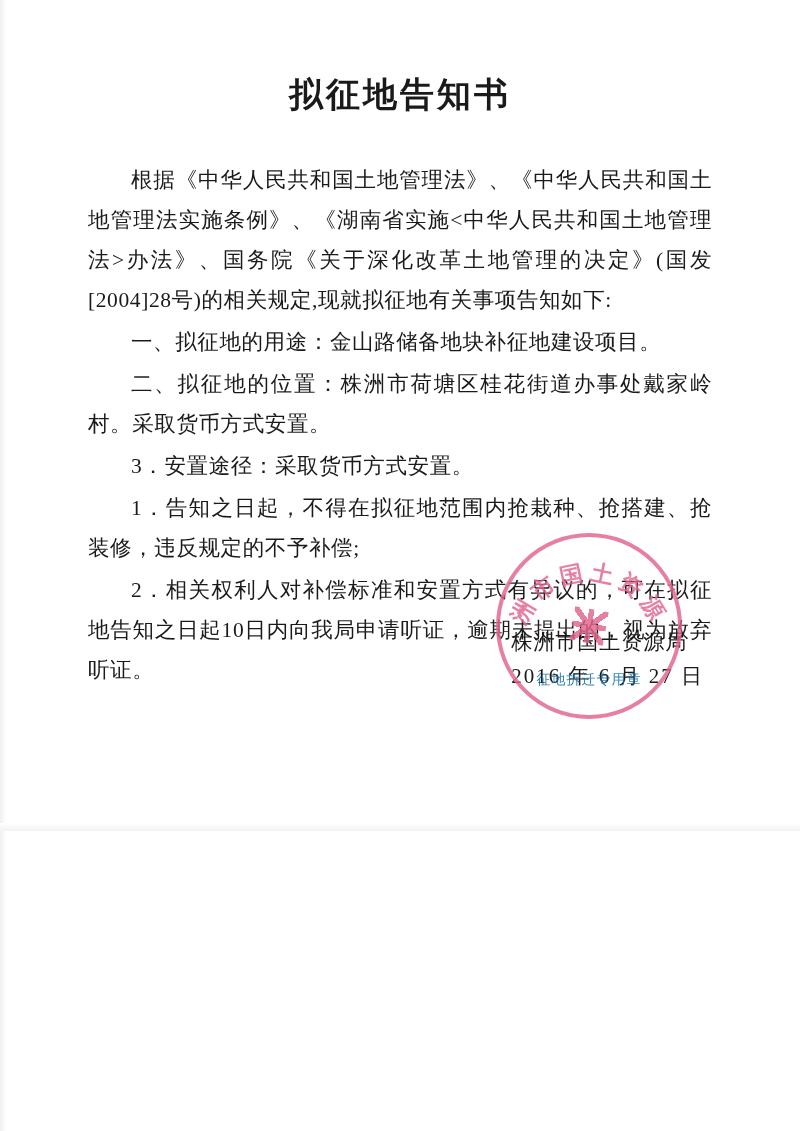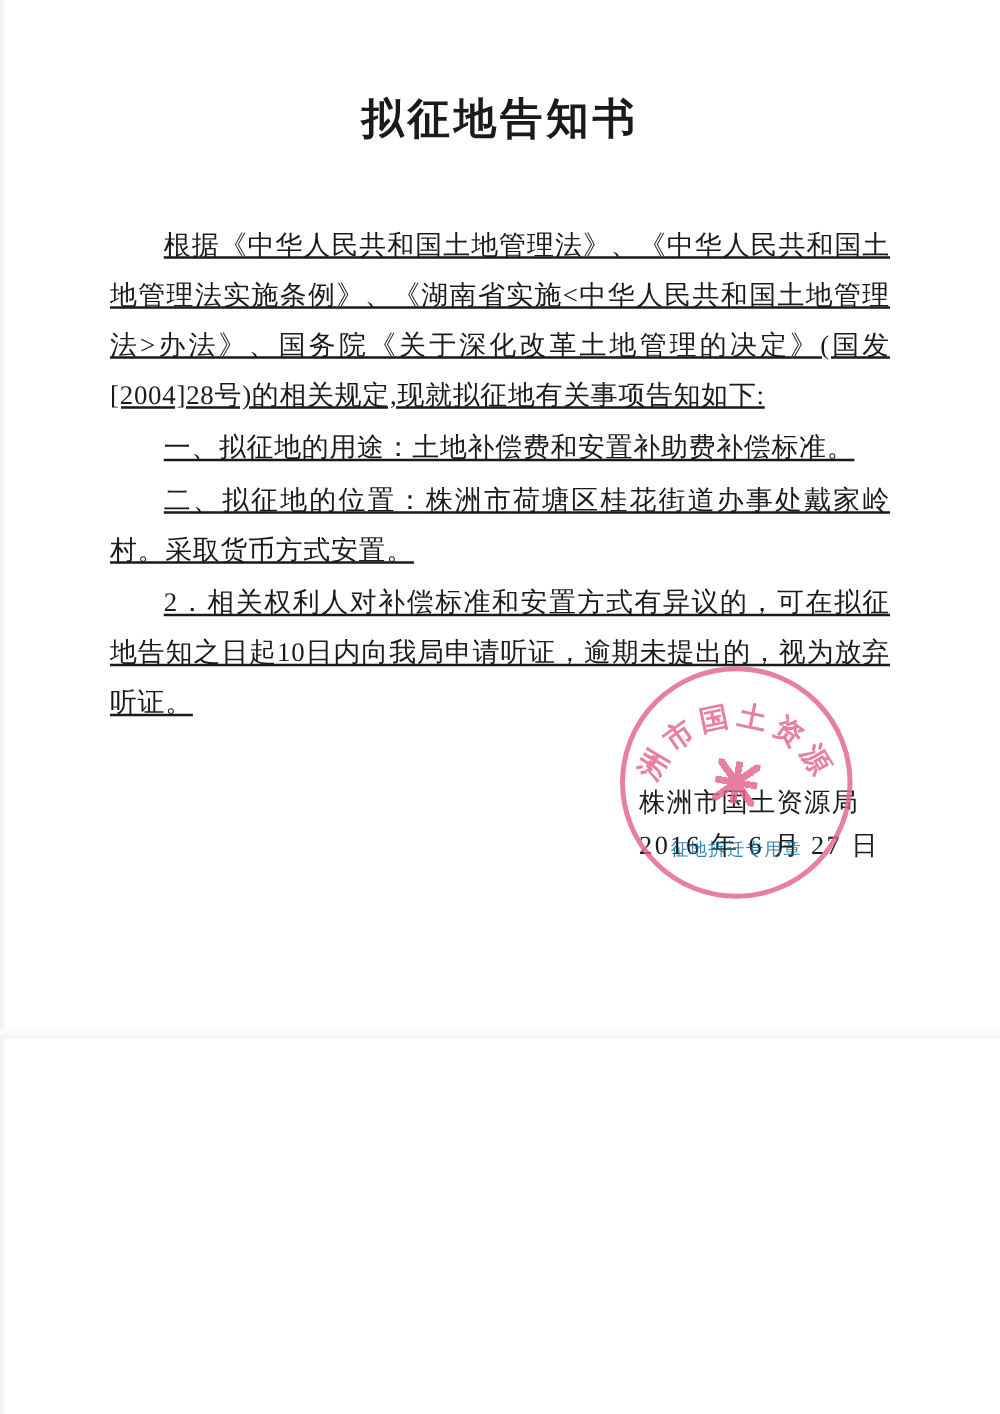--- a/index.html
+++ b/index.html
@@ -25,24 +25,23 @@
   .doc-title {
     text-align: center;
     font-size: 34px;
     font-weight: bold;
     letter-spacing: 3px;
     margin: 0;
     padding-top: 72px;
     font-family: "Liberation Sans", "DejaVu Sans", sans-serif;
   }
   .body-block {
-    margin: 16px auto;
+    margin: 0 auto;
     width: 624px;
     padding-top: 42px;
-    text-decoration: underline;
   }
   .para {
     font-size: 21.5px;
     line-height: 40px;
     text-align: justify;
     text-justify: inter-ideograph;
     margin: 0 0 2px 0;
     text-indent: 2em;
     letter-spacing: 0.6px;
     font-family: "Liberation Serif", "DejaVu Serif", serif;
@@ -136,22 +135,24 @@
 <body>
 
 <div class="page">
 
   <div class="scan-edge-left"></div>
 
   <h1 class="doc-title">拟征地告知书</h1>
 
   <div class="body-block">
     <p class="para">根据《中华人民共和国土地管理法》、《中华人民共和国土地管理法实施条例》、《湖南省实施&lt;中华人民共和国土地管理法&gt;办法》、国务院《关于深化改革土地管理的决定》(国发[2004]28号)的相关规定,现就拟征地有关事项告知如下:</p>
-    <p class="para">一、拟征地的用途：土地补偿费和安置补助费补偿标准。</p>
+    <p class="para">一、拟征地的用途：金山路储备地块补征地建设项目。</p>
     <p class="para">二、拟征地的位置：株洲市荷塘区桂花街道办事处戴家岭村。采取货币方式安置。</p>
+    <p class="para">3．安置途径：采取货币方式安置。</p>
+    <p class="para">1．告知之日起，不得在拟征地范围内抢栽种、抢搭建、抢装修，违反规定的不予补偿;</p>
     <p class="para">2．相关权利人对补偿标准和安置方式有异议的，可在拟征地告知之日起10日内向我局申请听证，逾期未提出的，视为放弃听证。</p>
   </div>
 
   <div class="sign-block">
     <div class="sign-line">株洲市国土资源局</div>
     <div class="sign-date">2016 年 6 月 27 日</div>
   </div>
 
   <div class="seal">
     <svg class="seal-arc" viewBox="0 0 178 178">

